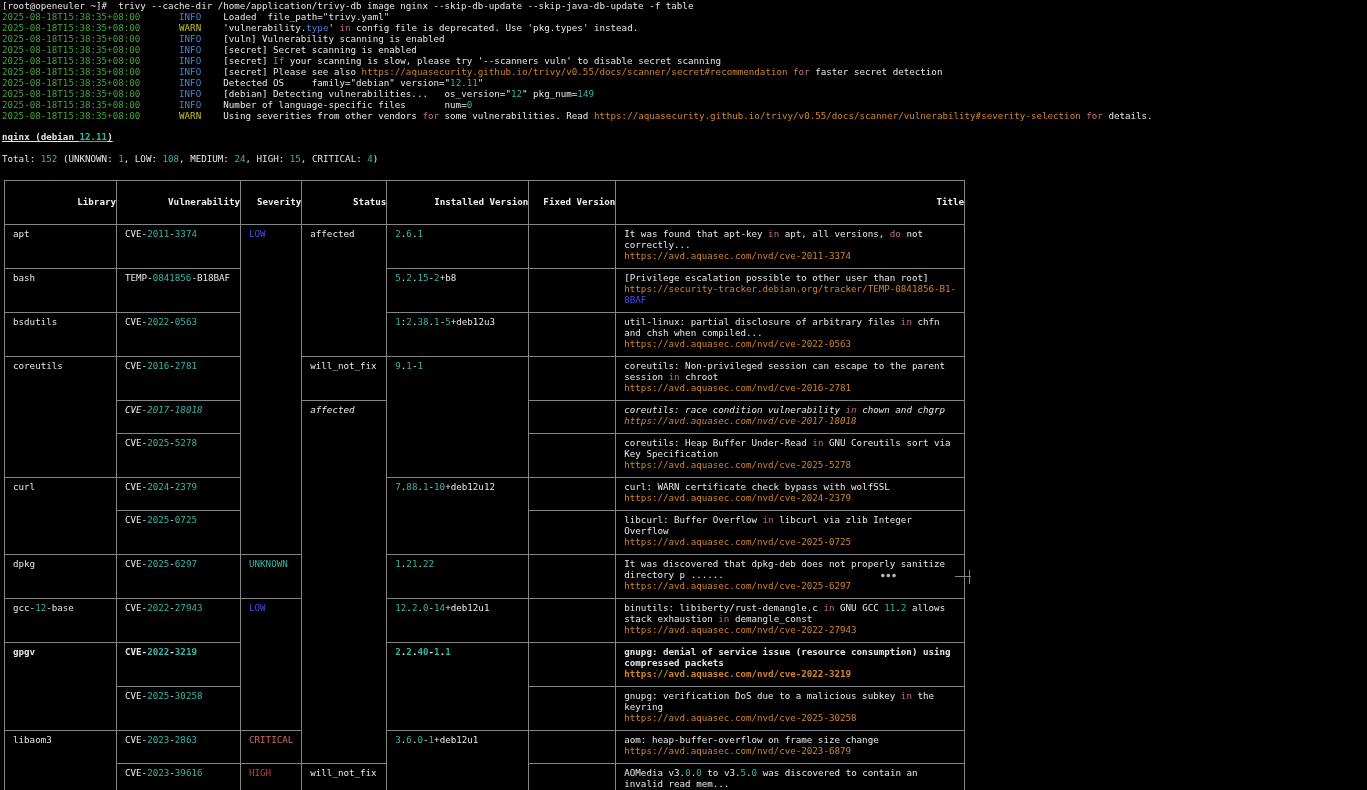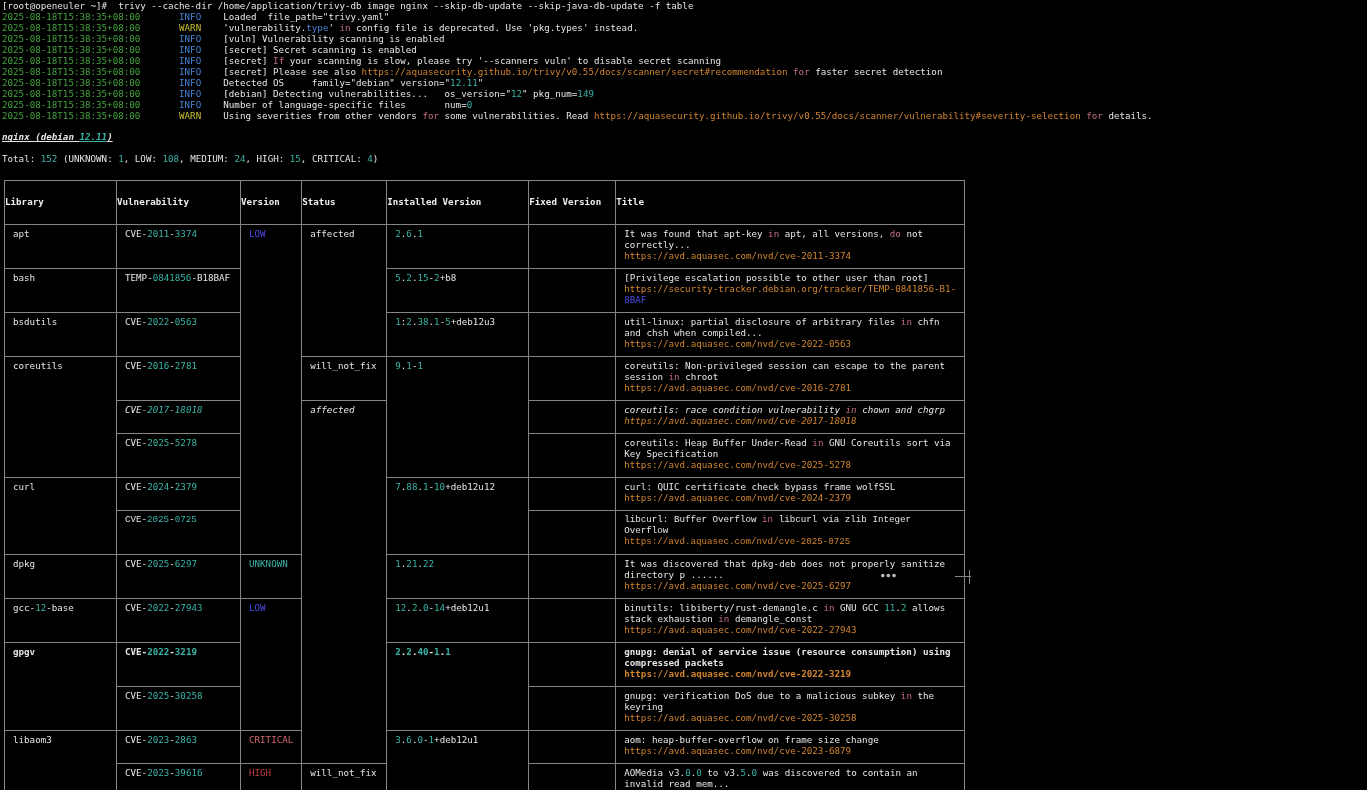--- a/index.html
+++ b/index.html
@@ -3,38 +3,38 @@
 <meta charset="utf-8">
 <style>
   html,body{margin:0;padding:0;background:#000;}
   body{
     width:1367px;height:790px;overflow:hidden;position:relative;
     font-family:"DejaVu Sans Mono","Liberation Mono",monospace;
     font-size:9.2px;line-height:10.95px;color:#e6e6e6;
   }
   .term{position:absolute;top:1px;left:2px;white-space:pre;}
   .term .line{min-height:10.95px;}
-  .target-line span{font-weight:bold;text-decoration:underline;font-style:italic;}
+  .target-line span{font-weight:bold;text-decoration:underline;}
   
   .c-fg{color:#e6e6e6}
   .c-green{color:#44a33c}
   .c-info{color:#4583d6}
   .c-warn{color:#c9bf2e}
   .c-teal{color:#39b3a6}
   .c-url{color:#d0842f}
   .c-pink{color:#c56c80}
   .c-blue{color:#4a4ae8}
   .c-critical{color:#d06868}
   .c-high{color:#c43e3e}
   table.vuln{
     position:absolute;left:4px;top:180px;
     border-collapse:collapse;table-layout:fixed;
   }
   table.vuln th{
-    border:1px solid #858585;font-weight:bold;text-align:left;
+    border:1px solid #858585;font-weight:bold;text-align:right;
     padding:16px 0;white-space:pre;color:#efefef;
   }
   table.vuln td{
     border:1px solid #858585;vertical-align:top;text-align:left;
     padding:4px 8px;white-space:pre;
   }
   .artifact-line{position:absolute;left:955px;top:576px;width:16px;height:1px;background:#858585;}
   .artifact-tick{position:absolute;left:969px;top:570px;width:1px;height:14px;background:#858585;}
   .artifact-dots{position:absolute;left:881px;top:572px;color:#b9b9b9;font-size:6px;letter-spacing:2px;line-height:6px;}
 </style>
@@ -50,21 +50,21 @@
       <col style="width: 58px;">
       <col style="width: 85px;">
       <col style="width: 142px;">
       <col style="width: 87px;">
       <col style="width: 347px;">
     </colgroup>
   <thead>
       <tr id="table-head-row" style="height: 22px;">
         <th>Library</th>
         <th>Vulnerability</th>
-        <th>Version</th>
+        <th>Severity</th>
         <th>Status</th>
         <th>Installed Version</th>
         <th>Fixed Version</th>
         <th>Title</th>
       </tr>
     </thead>
   <tbody id="table-body">
       <tr style="height: 44px;">
         <td><span class="c-fg">apt</span></td>
         <td><span class="c-fg">CVE-</span><span class="c-teal">2011</span><span class="c-fg">-</span><span class="c-teal">3374</span></td>
@@ -105,23 +105,23 @@
       <tr style="height: 44px;">
         <td><span class="c-fg">CVE-</span><span class="c-teal">2025</span><span class="c-fg">-</span><span class="c-teal">5278</span></td>
         <td></td>
         <td><div><span class="c-fg">coreutils: Heap Buffer Under-Read </span><span class="c-pink">in</span><span class="c-fg"> GNU Coreutils sort via</span></div><div><span class="c-fg">Key Specification</span></div><div><span class="c-url">https://avd.aquasec.com/nvd/cve-2025-5278</span></div></td>
       </tr>
       <tr style="height: 33px;">
         <td rowspan="2"><span class="c-fg">curl</span></td>
         <td><span class="c-fg">CVE-</span><span class="c-teal">2024</span><span class="c-fg">-</span><span class="c-teal">2379</span></td>
         <td rowspan="2"><span class="c-teal">7</span><span class="c-fg">.</span><span class="c-teal">88</span><span class="c-fg">.</span><span class="c-teal">1</span><span class="c-fg">-</span><span class="c-teal">10</span><span class="c-fg">+deb12u12</span></td>
         <td></td>
-        <td><div><span class="c-fg">curl: QUIC certificate check bypass frame wolfSSL</span></div><div><span class="c-url">https://avd.aquasec.com/nvd/cve-2024-2379</span></div></td>
+        <td><div><span class="c-fg">curl: WARN certificate check bypass with wolfSSL</span></div><div><span class="c-url">https://avd.aquasec.com/nvd/cve-2024-2379</span></div></td>
       </tr>
-      <tr style="height: 44px; font-family: Liberation Mono, monospace;">
+      <tr style="height: 44px;">
         <td><span class="c-fg">CVE-</span><span class="c-teal">2025</span><span class="c-fg">-</span><span class="c-teal">0725</span></td>
         <td></td>
         <td><div><span class="c-fg">libcurl: Buffer Overflow </span><span class="c-pink">in</span><span class="c-fg"> libcurl via zlib Integer</span></div><div><span class="c-fg">Overflow</span></div><div><span class="c-url">https://avd.aquasec.com/nvd/cve-2025-0725</span></div></td>
       </tr>
       <tr style="height: 44px;">
         <td><span class="c-fg">dpkg</span></td>
         <td><span class="c-fg">CVE-</span><span class="c-teal">2025</span><span class="c-fg">-</span><span class="c-teal">6297</span></td>
         <td><span class="c-teal">UNKNOWN</span></td>
         <td><span class="c-teal">1</span><span class="c-fg">.</span><span class="c-teal">21</span><span class="c-fg">.</span><span class="c-teal">22</span></td>
         <td></td>

